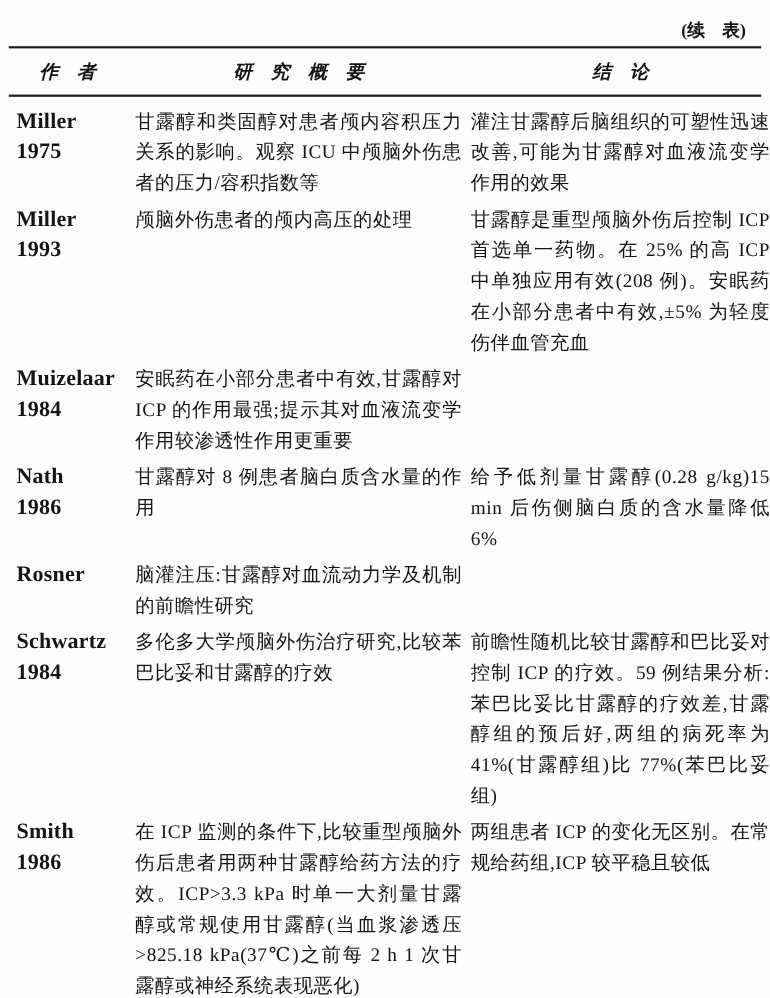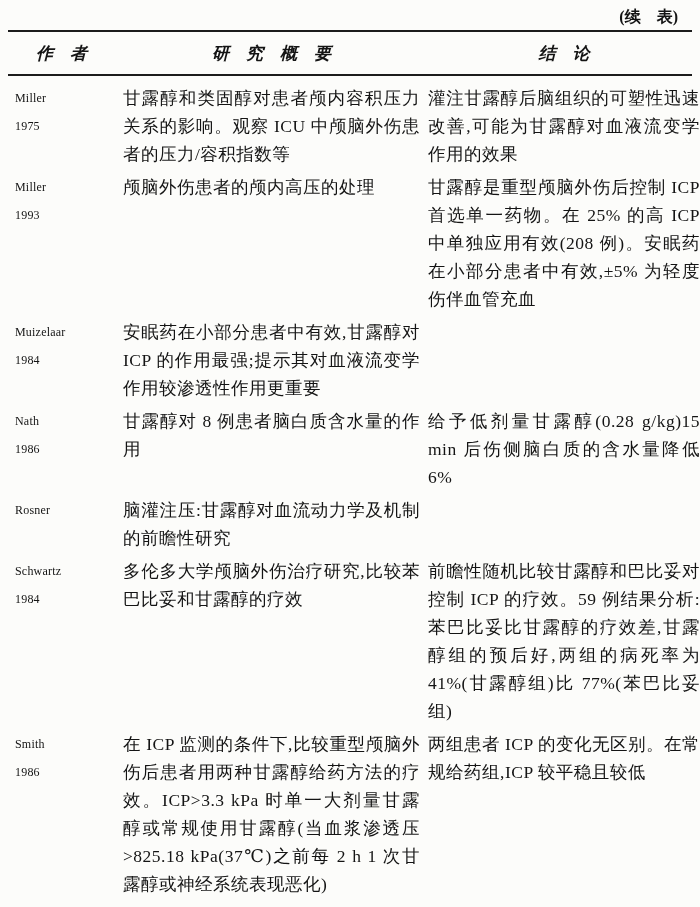--- a/index.html
+++ b/index.html
@@ -4,21 +4,21 @@
 <style>
   html,body { margin:0; padding:0; }
   .page {
     position: relative;
     width: 700px;
     height: 907px;
     background: #fcfcfa;
     color: #141414;
     font-family: "Liberation Serif", "DejaVu Serif", serif;
     box-sizing: border-box;
-    padding: 0 8px;
+    padding: 12px 8px;
     overflow: hidden;
   }
   .continued {
     text-align: right;
     font-weight: 700;
     font-size: 16px;
     line-height: 20px;
     padding: 7px 14px 3px 0;
   }
   .rule { border-top: 2px solid #1c1c1c; height:0; }
@@ -42,23 +42,23 @@
   }
   .cell {
     font-size: 17.5px;
     line-height: 28px;
     letter-spacing: 0.5px;
     font-weight: 500;
   }
   .summary, .conclusion { text-align: justify; }
   .author {
     padding-left: 7px;
-    font-size: 12px;
+    font-size: 20px;
     letter-spacing: 0.2px;
-    font-weight: 400;
+    font-weight: 700;
   }
 </style>
 </head>
 <body>
 
 <div class="page">
 
   <div class="continued">(续　表)</div>
 
   <div class="rule"></div>

